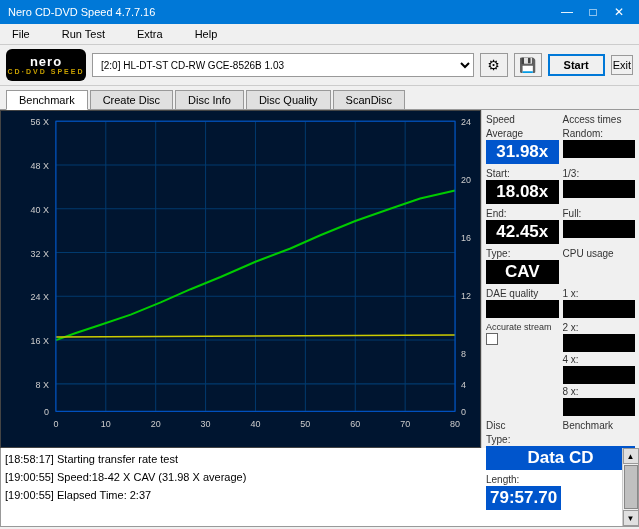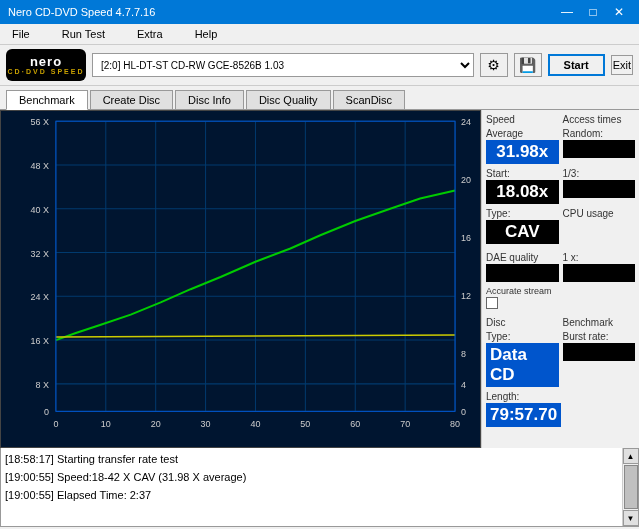--- a/index.html
+++ b/index.html
@@ -369,20 +369,30 @@
       <div class="col">
         <div class="panel-label">Start:</div>
         <div class="panel-value">18.08x</div>
       </div>
       <div class="col">
         <div class="panel-label">1/3:</div>
         <div class="panel-value"></div>
       </div>
     </div>
 
+    <div class="two-col" style="margin-top:2px">
+      <div class="col">
+        <div class="panel-label">End:</div>
+        <div class="panel-value">42.45x</div>
+      </div>
+      <div class="col">
+        <div class="panel-label">Full:</div>
+        <div class="panel-value"></div>
+      </div>
+    </div>
 
     <div class="two-col" style="margin-top:2px">
       <div class="col">
         <div class="panel-label">Type:</div>
         <div class="panel-value">CAV</div>
       </div>
       <div class="col">
         <div class="panel-label">CPU usage</div>
       </div>
     </div>
@@ -400,41 +410,45 @@
       </div>
     </div>
 
     <div class="two-col" style="margin-top:2px">
       <div class="col">
         <div class="panel-label" style="font-size:9px">Accurate stream</div>
         <div class="checkbox-row">
           <div class="checkbox-box"></div>
         </div>
       </div>
+      <div class="col">
+        <div class="panel-label">2 x:</div>
+        <div class="panel-value"></div>
+        <div class="panel-label" style="margin-top:2px">4 x:</div>
+        <div class="panel-value"></div>
+        <div class="panel-label" style="margin-top:2px">8 x:</div>
+        <div class="panel-value"></div>
+      </div>
     </div>
 
     <div style="height:4px"></div>
 
     <div class="two-col">
       <div class="col">
         <div class="panel-label">Disc</div>
       </div>
       <div class="col">
         <div class="panel-label">Benchmark</div>
       </div>
     </div>
 
     <div class="two-col">
       <div class="col">
         <div class="panel-label">Type:</div>
         <div class="panel-value highlighted">Data CD</div>
-      </div>
-      <div class="col">
-        <div class="panel-label">Burst rate:</div>
-        <div class="panel-value"></div>
       </div>
     </div>
 
     <div class="two-col" style="margin-top:2px">
       <div class="col">
         <div class="panel-label">Length:</div>
         <div class="panel-value highlighted">79:57.70</div>
       </div>
       <div class="col"></div>
     </div>

